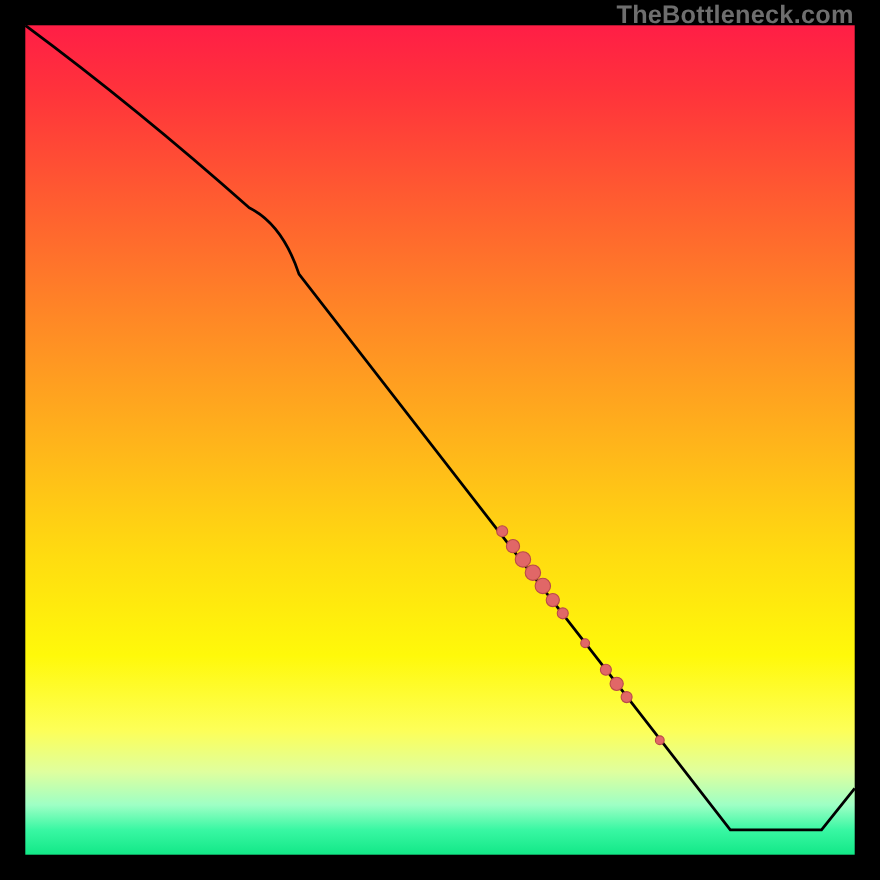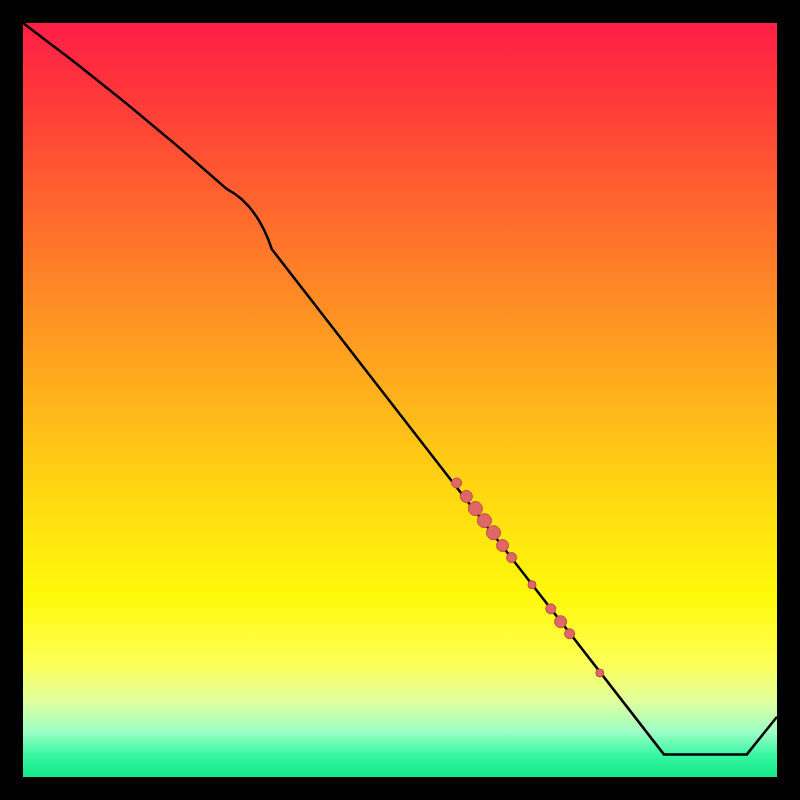--- a/index.html
+++ b/index.html
@@ -23,20 +23,21 @@
     font:600 23px/1 "Helvetica Neue",Arial,sans-serif;color:#6e6e6e;letter-spacing:.2px}
   svg{position:absolute;left:23px;top:23px;width:754px;height:754px;overflow:visible}
   .curve{fill:none;stroke:#000;stroke-width:2.5}
   .mark{fill:#e16767;stroke:#b94a4a;stroke-width:1}
 </style>
 </head>
 <body>
 
 <div class="stage">
   <div class="plot"></div>
+  <div class="watermark">TheBottleneck.com</div>
   <svg id="svg" viewBox="0 0 754 754">
     <path id="curve" class="curve" d="M0 0 Q 101.79 75.39999999999998 203.58 165.88 Q 233.74 180.96000000000004 248.82000000000002 226.20000000000005 L 640.9 731.38 L 723.8399999999999 731.38 L 754 693.68"></path>
     <g id="marks">
         <circle cx="433.54999999999995" cy="459.94" r="5" class="mark"></circle>
         <circle cx="443.352" cy="473.51199999999994" r="6" class="mark"></circle>
         <circle cx="452.4" cy="485.57599999999996" r="7" class="mark"></circle>
         <circle cx="461.448" cy="497.64" r="7" class="mark"></circle>
         <circle cx="470.496" cy="509.70399999999995" r="7" class="mark"></circle>
         <circle cx="479.544" cy="522.5219999999999" r="6" class="mark"></circle>
         <circle cx="488.59200000000004" cy="534.586" r="5" class="mark"></circle>

